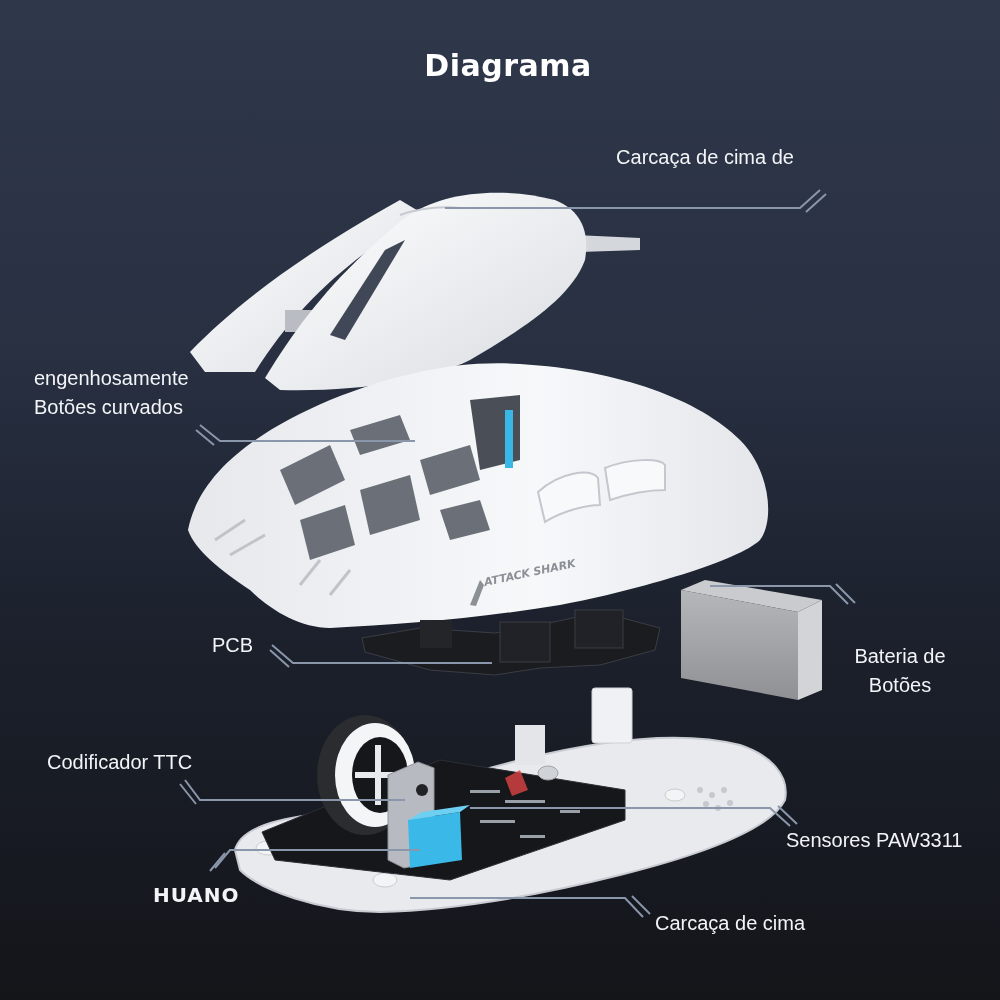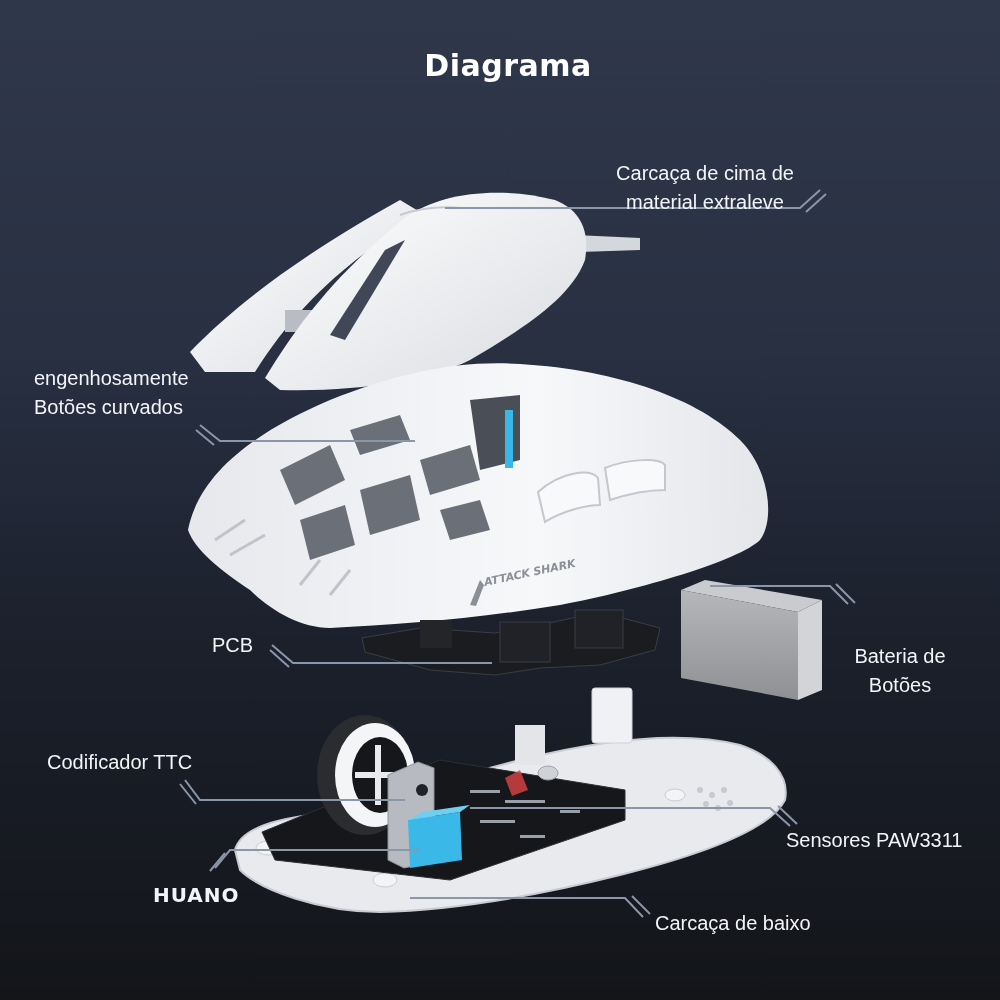--- a/index.html
+++ b/index.html
@@ -165,23 +165,22 @@
     <path d="M225 853 L 210 871"></path>
 
     <path d="M470 808 L 770 808 L 790 826"></path>
     <path d="M778 806 L 797 824"></path>
 
     <path d="M410 898 L 625 898 L 643 917"></path>
     <path d="M632 896 L 650 914"></path>
   </g>
 </svg>
 
-<div class="label right" style="left:600px; top:143px; width:210px;margin-top:16px;">
+<div class="label right" style="left:600px; top:143px; width:210px;">
   <div>Carcaça de cima de</div>
-  <div>material extraleve</div>
 </div>
 
 <div class="label" style="left:34px; top:364px;">
   <div>engenhosamente</div>
   <div>Botões curvados</div>
 </div>
 
 <div class="label" style="left:212px; top:631px;">
   <div>PCB</div>
 </div>
@@ -197,14 +196,14 @@
 
 <div class="label bold" style="left:153px; top:880px;">
   <div>HUANO</div>
 </div>
 
 <div class="label" style="left:786px; top:826px;">
   <div>Sensores PAW3311</div>
 </div>
 
 <div class="label" style="left:655px; top:909px;">
-  <div>Carcaça de baixo</div>
+  <div>Carcaça de cima</div>
 </div>
 
 </body></html>

